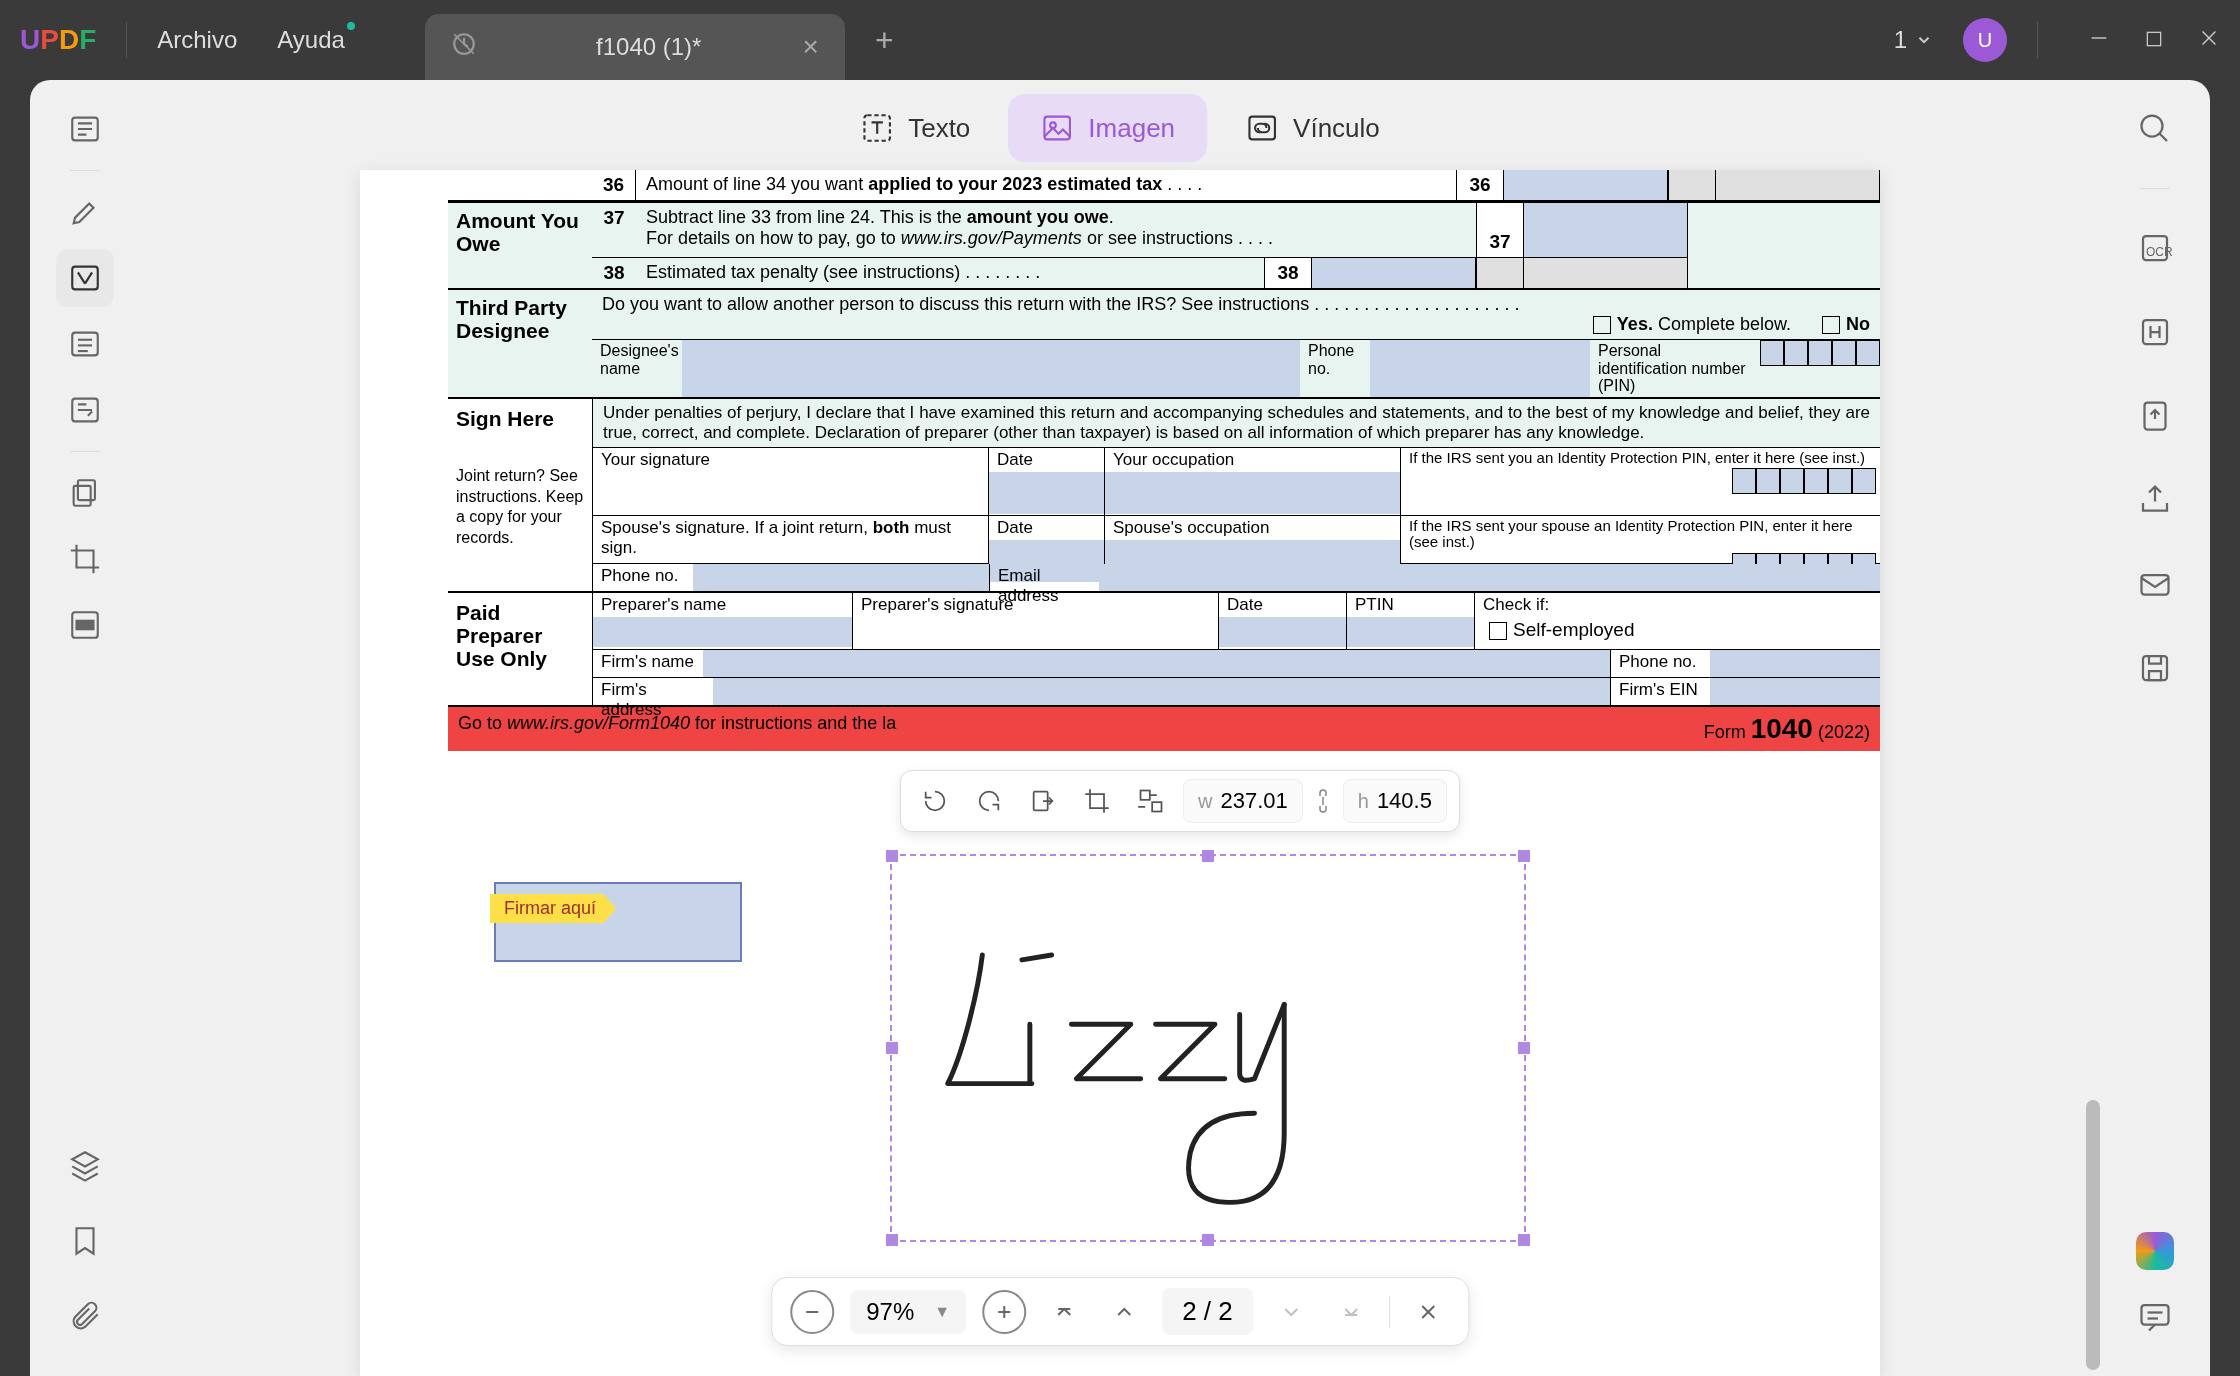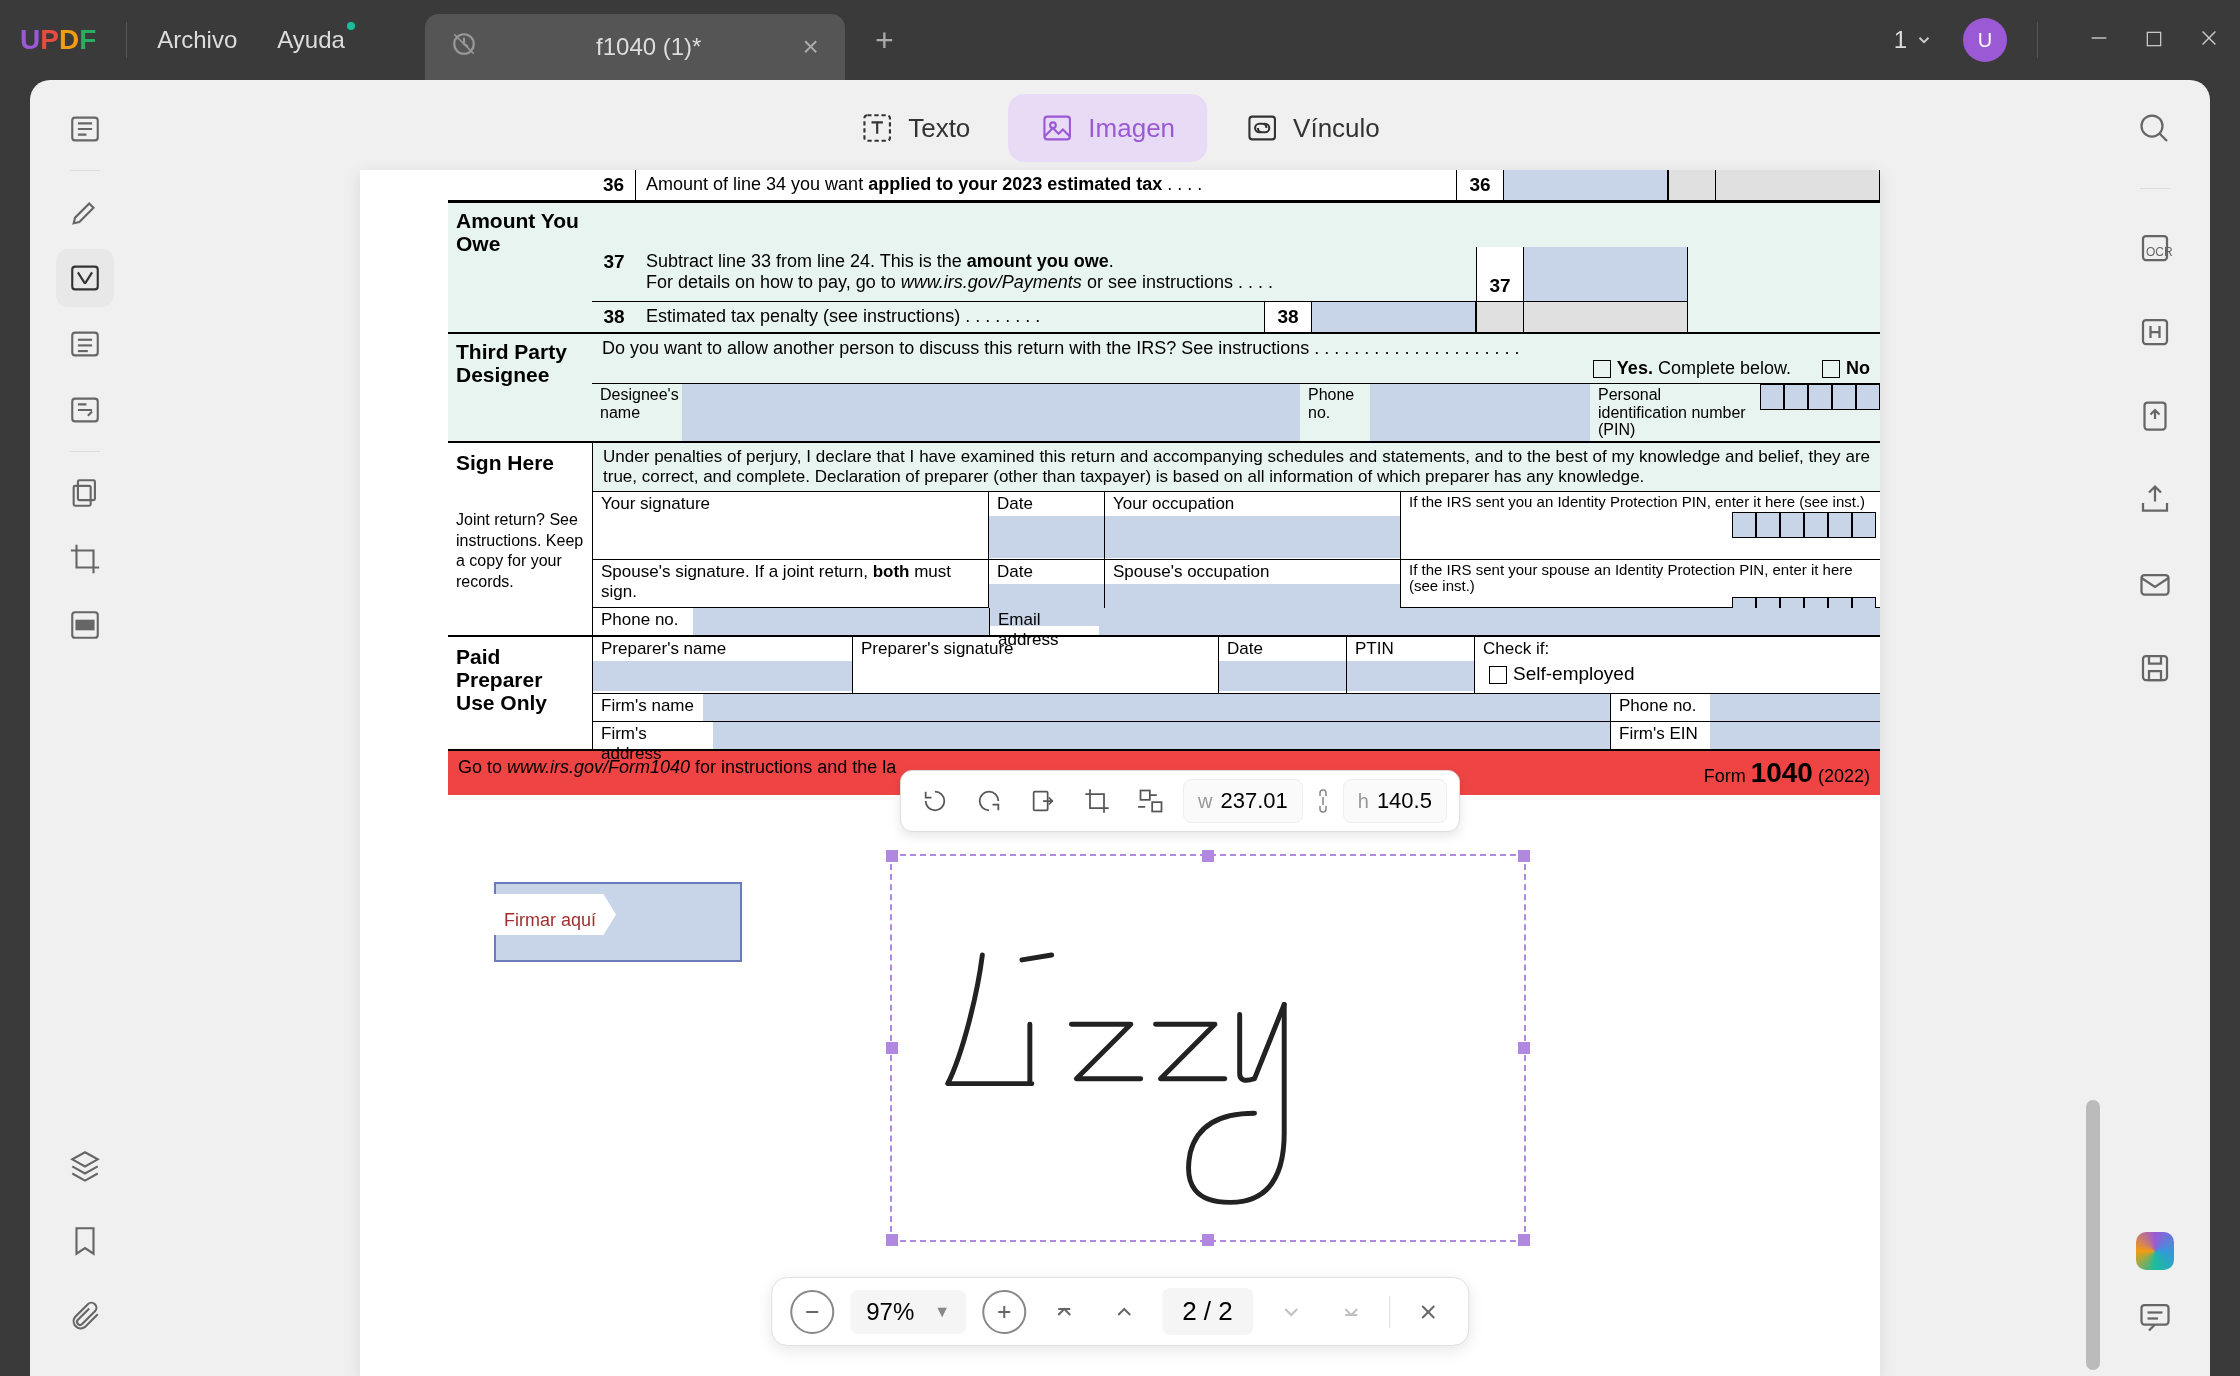--- a/index.html
+++ b/index.html
@@ -68,21 +68,21 @@
 .sign-here-note { font-size: 16px; line-height: 1.3; padding: 0 8px; }
 .pin-boxes { display: flex; }
 .pin-box { width: 24px; height: 26px; border: 1px solid #000; background: #c8d4e8; }
 
 .goto-line { background: #ef4444; padding: 6px 10px; font-size: 18px; display: flex; justify-content: space-between; }
 .goto-line .form-no { font-size: 18px; }
 .goto-line .form-no .big { font-size: 28px; font-weight: bold; }
 
 
 .sign-flag-box { position: absolute; width: 248px; height: 80px; border: 2px solid #6b7db8; background: #c8d4e8; }
-.sign-flag { position: absolute; top: 10px; left: -6px; background: #ffffff; color: #a03030; font-size: 18px; padding: 16px 20px 4px 14px; clip-path: polygon(0 0, 90% 0, 100% 50%, 90% 100%, 0 100%); }
+.sign-flag { position: absolute; top: 10px; left: -6px; background: #fde047; color: #a03030; font-size: 18px; padding: 4px 20px 4px 14px; clip-path: polygon(0 0, 90% 0, 100% 50%, 90% 100%, 0 100%); }
 
 
 .img-selection { position: absolute; border: 2px dashed #b088e0; }
 .sel-handle { position: absolute; width: 12px; height: 12px; background: #b088e0; }
 .sel-handle.tl { top: -6px; left: -6px; }
 .sel-handle.tc { top: -6px; left: 50%; margin-left: -6px; }
 .sel-handle.tr { top: -6px; right: -6px; }
 .sel-handle.ml { top: 50%; left: -6px; margin-top: -6px; }
 .sel-handle.mr { top: 50%; right: -6px; margin-top: -6px; }
 .sel-handle.bl { bottom: -6px; left: -6px; }
@@ -320,21 +320,21 @@
           <div class="form-text"><span>Amount of line 34 you want </span><b>applied to your 2023 estimated tax</b> .      .      .      .</div>
           <div class="form-cell-no">36</div>
           <div class="form-amount"></div>
           <div class="form-cell-no shade" style="width:48px;"></div>
           <div class="form-amount grey"></div>
         </div>
 
         <div style="display:flex; border-top:2px solid #000;" class="green-tint">
           <div class="form-section-label">Amount You Owe</div>
           <div>
-            <div style="display:flex;margin-top:44px;">
+            <div style="display:flex;">
               <div class="form-line-no" style="border-right:none;">37</div>
               <div class="form-text" style="width:840px;">
                 <span>Subtract line 33 from line 24. This is the </span><b>amount you owe</b><span>.</span><br>
                 <span>For details on how to pay, go to </span><i>www.irs.gov/Payments</i><span> or see instructions  .     .     .     .</span>
               </div>
               <div class="form-cell-no" style="height:54px; display:flex; align-items:flex-end; justify-content:center;">37</div>
               <div class="form-amount" style="height:54px;"></div>
             </div>
             <div style="display:flex; border-top:1px solid #000;">
               <div class="form-line-no" style="border-right:none;">38</div>

